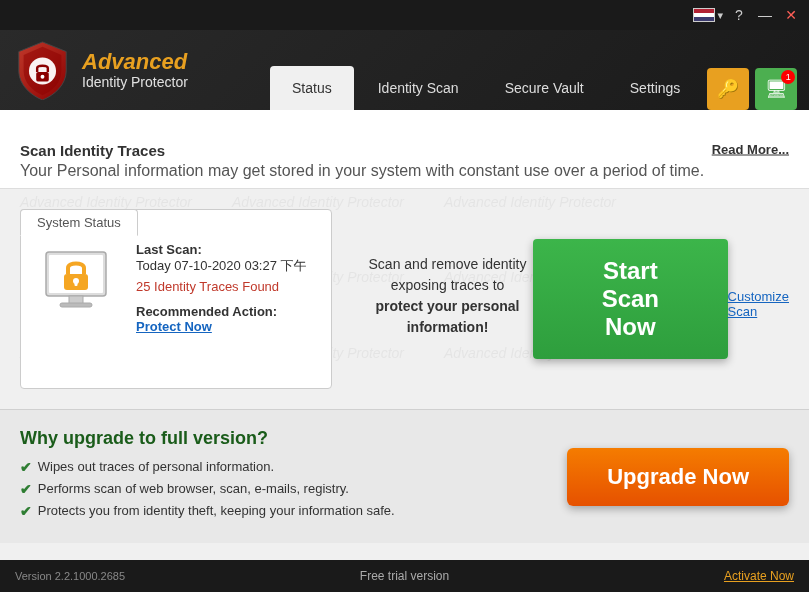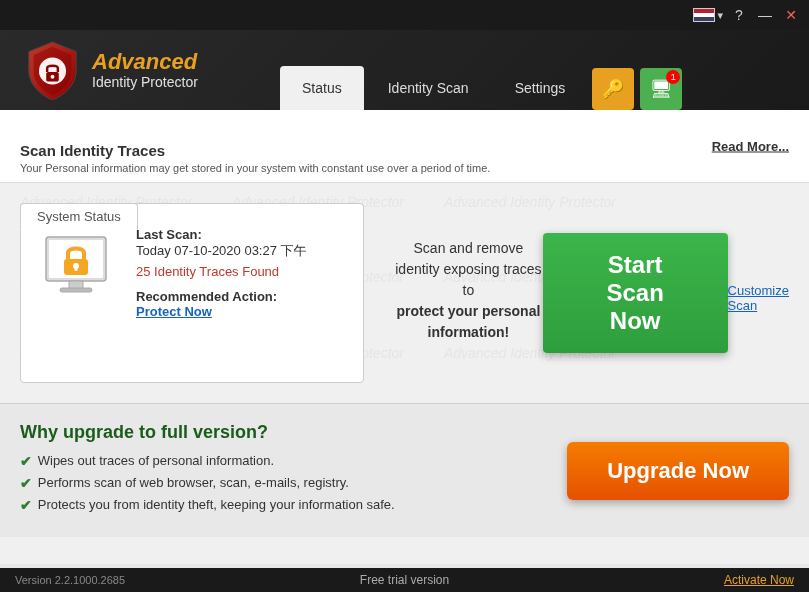--- a/index.html
+++ b/index.html
@@ -47,21 +47,20 @@
     }
     .tb-close { color: #ff5f57; }
     .tb-min { color: #ccc; }
 
     
     .app-header {
       background: linear-gradient(135deg, #2a2a2a 0%, #1a1a1a 100%);
       height: 80px;
       display: flex;
       align-items: center;
-      padding-left: 10px;
     }
     .logo-area {
       width: 270px;
       display: flex;
       align-items: center;
       padding-left: 15px;
       gap: 12px;
     }
     .logo-shield {
       width: 55px;
@@ -179,21 +178,21 @@
       z-index: 2;
     }
     .info-bar-title {
       font-size: 15px;
       font-weight: bold;
       color: #333;
       margin-bottom: 3px;
       margin-top: 20px;
     }
     .info-bar-desc {
-      font-size: 11px;
+      font-size: 16px;
       color: #555;
     }
     .read-more {
       position: absolute;
       right: 20px;
       top: 50%;
       transform: translateY(-50%);
       color: #333;
       font-size: 13px;
       font-weight: bold;
@@ -206,39 +205,39 @@
       display: flex;
       padding: 20px;
       gap: 30px;
       position: relative;
       z-index: 2;
     }
     .system-status-card {
       background: white;
       border: 1px solid #ccc;
       border-radius: 4px;
-      width: 344px;
+      width: 312px;
       min-height: 180px;
       position: relative;
     }
     .system-status-tab {
       position: absolute;
       top: -1px;
       left: -1px;
       background: white;
       border: 1px solid #ccc;
       border-bottom: 1px solid white;
       padding: 5px 16px;
       font-size: 13px;
       color: #555;
       border-radius: 4px 4px 0 0;
       z-index: 1;
     }
     .status-card-body {
-      padding: 23px 15px 15px 15px;
+      padding: 32px 15px 15px 15px;
       display: flex;
       align-items: flex-start;
       gap: 20px;
     }
     .computer-icon {
       width: 80px;
       height: 80px;
       display: flex;
       align-items: center;
       justify-content: center;
@@ -365,21 +364,21 @@
       padding: 16px 40px;
       cursor: pointer;
       box-shadow: 0 3px 8px rgba(0,0,0,0.3);
       white-space: nowrap;
       align-self: center;
     }
 
     
     .status-bar {
       background: #1a1a1a;
-      height: 24px;
+      height: 32px;
       display: flex;
       align-items: center;
       padding: 0 15px;
       position: absolute;
       bottom: 0;
       left: 0;
       right: 0;
     }
     .status-version {
       color: #888;
@@ -436,20 +435,21 @@
 
     <div class="app-title">
       <span class="app-title-advanced">Advanced</span>
       <span class="app-title-sub">Identity Protector</span>
     </div>
   </div>
 
   <div class="nav-tabs">
     <button class="nav-tab active">Status</button>
     <button class="nav-tab">Identity Scan</button>
+    <button class="nav-tab">Secure Vault</button>
     <button class="nav-tab">Settings</button>
 
     <div class="nav-icon-btn nav-icon-key">
       <span>🔑</span>
     </div>
     <div class="nav-icon-btn nav-icon-screen">
       <span>🖥</span>
       <span class="badge">1</span>
     </div>
   </div>

